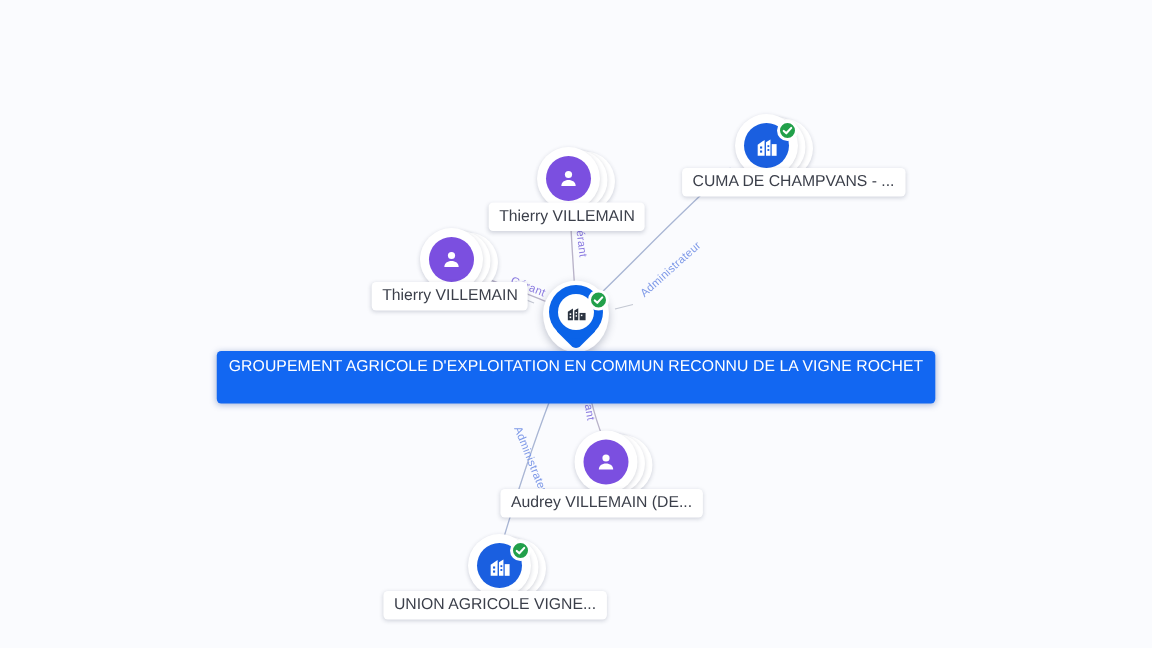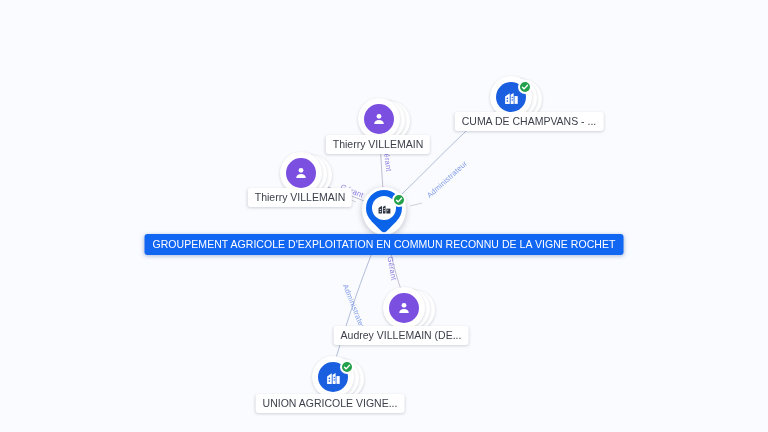--- a/index.html
+++ b/index.html
@@ -110,21 +110,21 @@
     padding: 3px 7px 4px 7px;
     border-radius: 3px;
     box-shadow: 0 1px 3px rgba(40,50,80,.20);
     transform: translateX(-50%);
   }
   .label.primary {
     background: #1267f2;
     color: #ffffff;
     font-size: 10.5px;
     letter-spacing: .05px;
-    padding: 4px 8px 5px 8px;
+    padding: 4px 8px 19px 8px;
     border-radius: 3px;
     box-shadow: 0 1px 4px rgba(20,60,150,.35);
   }
 
   
   .edge-label {
     position: absolute;
     white-space: nowrap;
     font-size: 7.5px;
     letter-spacing: .2px;

